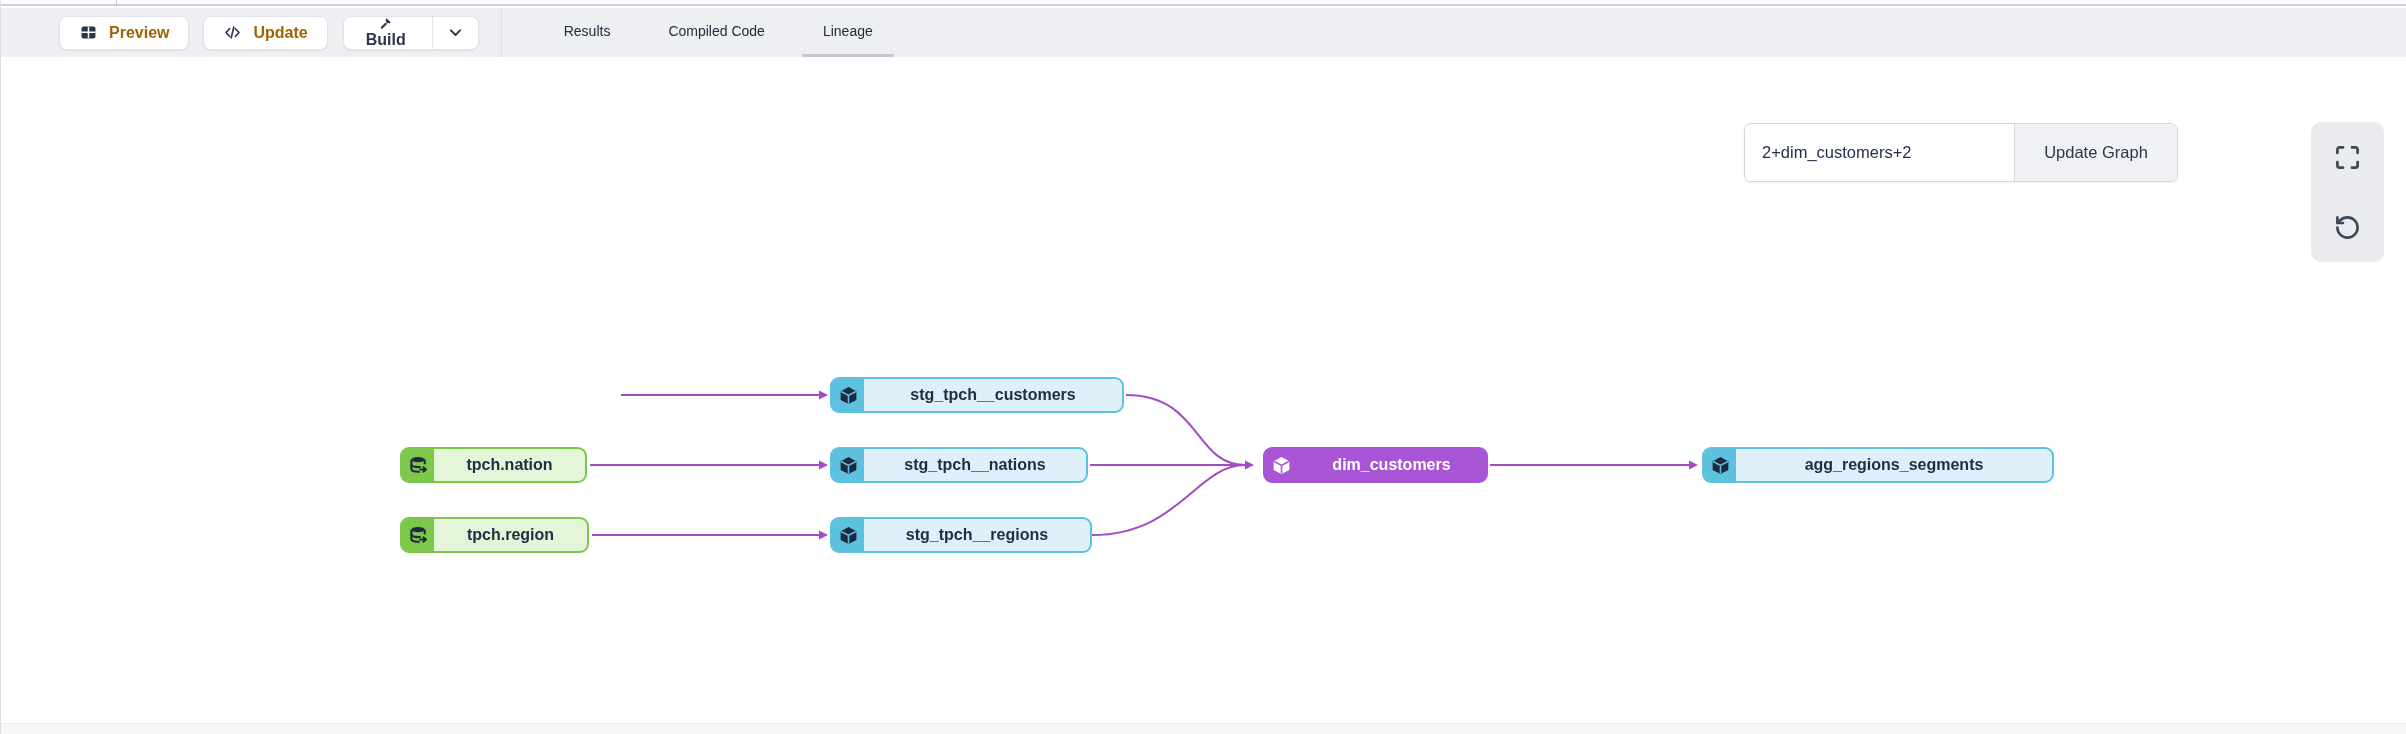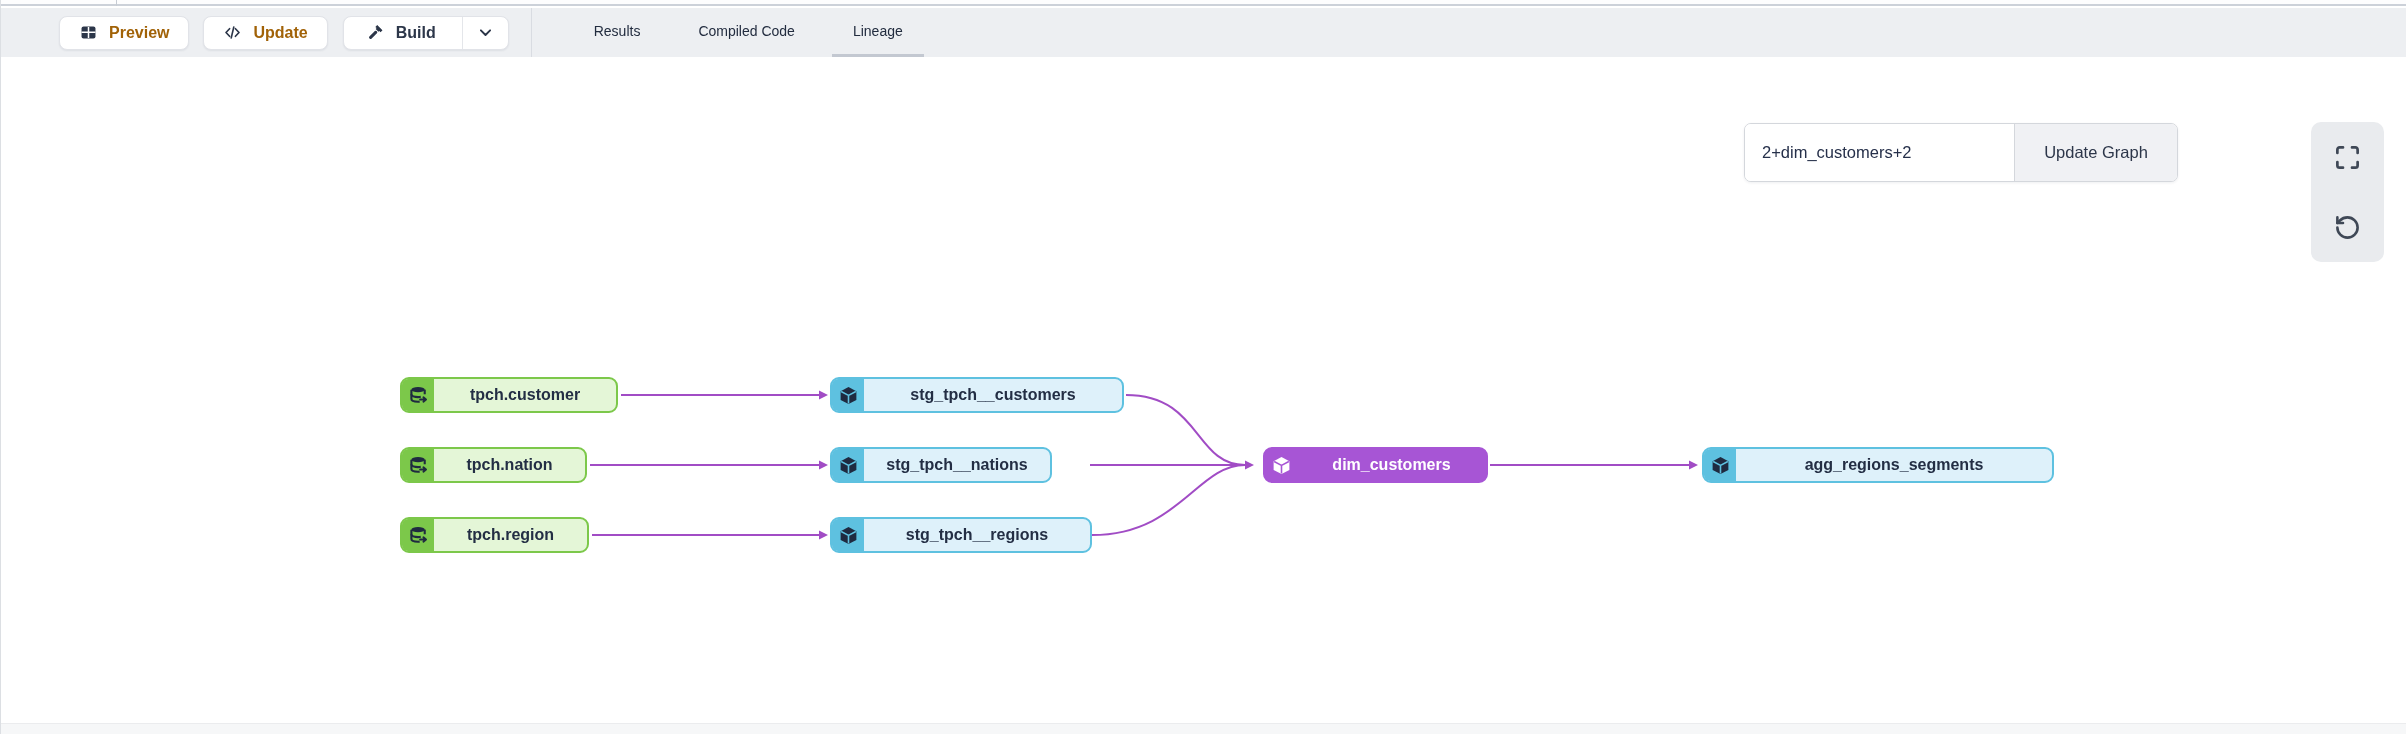--- a/index.html
+++ b/index.html
@@ -10,21 +10,21 @@
   
   .top-strip { position:absolute; left:0; top:0; width:100%; height:6px; background:#fdfdfe; border-bottom:2px solid #ccd1d9; }
   .top-strip .mini-divider { position:absolute; left:115px; top:0; width:1px; height:6px; background:#c7ccd4; }
 
   
   .toolbar { position:absolute; left:0; top:8px; width:100%; height:49px; background:#edeff2; display:flex; align-items:center; padding-left:58px; }
   .tbtn { height:34px; background:#fff; border:1px solid #e1e3e8; border-radius:8px; box-shadow:0 1px 2px rgba(20,30,50,.07); display:flex; align-items:center; gap:11px; padding:0 19px; font-size:16px; font-weight:600; color:#a16207; cursor:pointer; }
   .tbtn + .tbtn { margin-left:14px; }
   .tbtn svg { width:19px; height:19px; color:#2c3649; }
   .split { margin-left:15px; height:34px; display:flex; background:#fff; border:1px solid #e1e3e8; border-radius:8px; box-shadow:0 1px 2px rgba(20,30,50,.07); overflow:hidden; }
-  .split .main { display:flex; align-items:center; gap:11px; padding:0 26px 0 22px; font-size:16px; font-weight:600; color:#2c3649; cursor:pointer; }
+  .split .main { display:flex; align-items:center; padding:0 26px 0 22px; font-size:16px; font-weight:600; color:#2c3649; cursor:pointer;flex-direction:column; }
   .split .main svg { width:19px; height:19px; }
   .split .caret { width:46px; display:flex; align-items:center; justify-content:center; border-left:1px solid #e4e6ea; cursor:pointer; }
   .split .caret svg { width:17px; height:17px; color:#2c3649; }
   .toolbar-divider { width:1px; height:49px; background:#d9dce2; margin-left:22px; }
   .tabs { display:flex; align-items:stretch; height:49px; margin-left:33px; }
   .tab { display:flex; align-items:center; padding:0 21px; margin:0 8px; font-size:14px; color:#222c3f; cursor:pointer; border-bottom:3px solid transparent; }
   .tab.active { border-bottom-color:#c3c8d1; }
 
   
   .canvas { position:absolute; left:0; top:57px; width:2406px; height:666px; background:#fff; overflow:hidden; }
@@ -117,70 +117,58 @@
       <path class="edge" d="M591 478 H818"></path>
       <polygon class="arrow" points="818,473.5 827,478 818,482.5"></polygon>
       <path class="edge" d="M1125 338 C1200 338 1193 408 1244 408"></path>
       <path class="edge" d="M1089 408 H1244"></path>
       <path class="edge" d="M1091 478 C1178 478 1196 408 1244 408"></path>
       <polygon class="arrow" points="1244,403.5 1253,408 1244,412.5"></polygon>
       <path class="edge" d="M1489 408 H1688"></path>
       <polygon class="arrow" points="1688,403.5 1697,408 1688,412.5"></polygon>
     </svg>
 
-    <div class="node source" style="left:399px; top:320px; width:218px">
+
+    <div class="node source" style="left:399px; top:390px; width:187px">
       <span class="node-icon">
         <svg viewBox="0 0 24 24">
           <ellipse cx="11.5" cy="5.3" rx="7.6" ry="3" fill="currentColor"></ellipse>
           <path d="M3.9 5.3 V16 c0 1.8 3.4 3.1 7.6 3.1 .6 0 1.2 0 1.8-.1" fill="none" stroke="currentColor" stroke-width="2.4"></path>
           <path d="M19.1 5.3 V10.6" fill="none" stroke="currentColor" stroke-width="2.4"></path>
           <path d="M3.9 10.7 c0 1.8 3.4 3.1 7.6 3.1 1.1 0 2.2-.1 3.1-.3" fill="none" stroke="currentColor" stroke-width="2.4"></path>
           <path d="M13.8 16.6 h6.4 M17.6 14.1 l3 2.5 -3 2.5" fill="none" stroke="currentColor" stroke-width="2.2" stroke-linecap="round" stroke-linejoin="round"></path>
         </svg>
       </span>
-      <span class="node-label">tpch.customer</span>
-    </div>
-
-    <div class="node source" style="left:399px; top:390px; width:187px">
+      <span class="node-label">tpch.nation</span>
+    </div>
+
+    <div class="node source" style="left:399px; top:460px; width:189px">
       <span class="node-icon">
         <svg viewBox="0 0 24 24">
           <ellipse cx="11.5" cy="5.3" rx="7.6" ry="3" fill="currentColor"></ellipse>
           <path d="M3.9 5.3 V16 c0 1.8 3.4 3.1 7.6 3.1 .6 0 1.2 0 1.8-.1" fill="none" stroke="currentColor" stroke-width="2.4"></path>
           <path d="M19.1 5.3 V10.6" fill="none" stroke="currentColor" stroke-width="2.4"></path>
           <path d="M3.9 10.7 c0 1.8 3.4 3.1 7.6 3.1 1.1 0 2.2-.1 3.1-.3" fill="none" stroke="currentColor" stroke-width="2.4"></path>
           <path d="M13.8 16.6 h6.4 M17.6 14.1 l3 2.5 -3 2.5" fill="none" stroke="currentColor" stroke-width="2.2" stroke-linecap="round" stroke-linejoin="round"></path>
         </svg>
       </span>
-      <span class="node-label">tpch.nation</span>
-    </div>
-
-    <div class="node source" style="left:399px; top:460px; width:189px">
-      <span class="node-icon">
-        <svg viewBox="0 0 24 24">
-          <ellipse cx="11.5" cy="5.3" rx="7.6" ry="3" fill="currentColor"></ellipse>
-          <path d="M3.9 5.3 V16 c0 1.8 3.4 3.1 7.6 3.1 .6 0 1.2 0 1.8-.1" fill="none" stroke="currentColor" stroke-width="2.4"></path>
-          <path d="M19.1 5.3 V10.6" fill="none" stroke="currentColor" stroke-width="2.4"></path>
-          <path d="M3.9 10.7 c0 1.8 3.4 3.1 7.6 3.1 1.1 0 2.2-.1 3.1-.3" fill="none" stroke="currentColor" stroke-width="2.4"></path>
-          <path d="M13.8 16.6 h6.4 M17.6 14.1 l3 2.5 -3 2.5" fill="none" stroke="currentColor" stroke-width="2.2" stroke-linecap="round" stroke-linejoin="round"></path>
-        </svg>
-      </span>
       <span class="node-label">tpch.region</span>
     </div>
 
     <div class="node model" style="left:829px; top:320px; width:294px">
       <span class="node-icon">
         <svg viewBox="0 0 24 24">
           <polygon points="12,2.2 21,7 21,17 12,21.8 3,17 3,7" fill="currentColor"></polygon>
           <path class="cube-lines" d="M3.6 7.4 L12 11.8 L20.4 7.4 M12 11.8 V21" stroke-width="1.8" fill="none"></path>
         </svg>
       </span>
       <span class="node-label">stg_tpch__customers</span>
     </div>
 
-    <div class="node model" style="left:829px; top:390px; width:222px">
+    <div class="node model" style="left:829px; top:390px; width:258px">
       <span class="node-icon">
         <svg viewBox="0 0 24 24">
           <polygon points="12,2.2 21,7 21,17 12,21.8 3,17 3,7" fill="currentColor"></polygon>
           <path class="cube-lines" d="M3.6 7.4 L12 11.8 L20.4 7.4 M12 11.8 V21" stroke-width="1.8" fill="none"></path>
         </svg>
       </span>
       <span class="node-label">stg_tpch__nations</span>
     </div>
 
     <div class="node model" style="left:829px; top:460px; width:262px">

